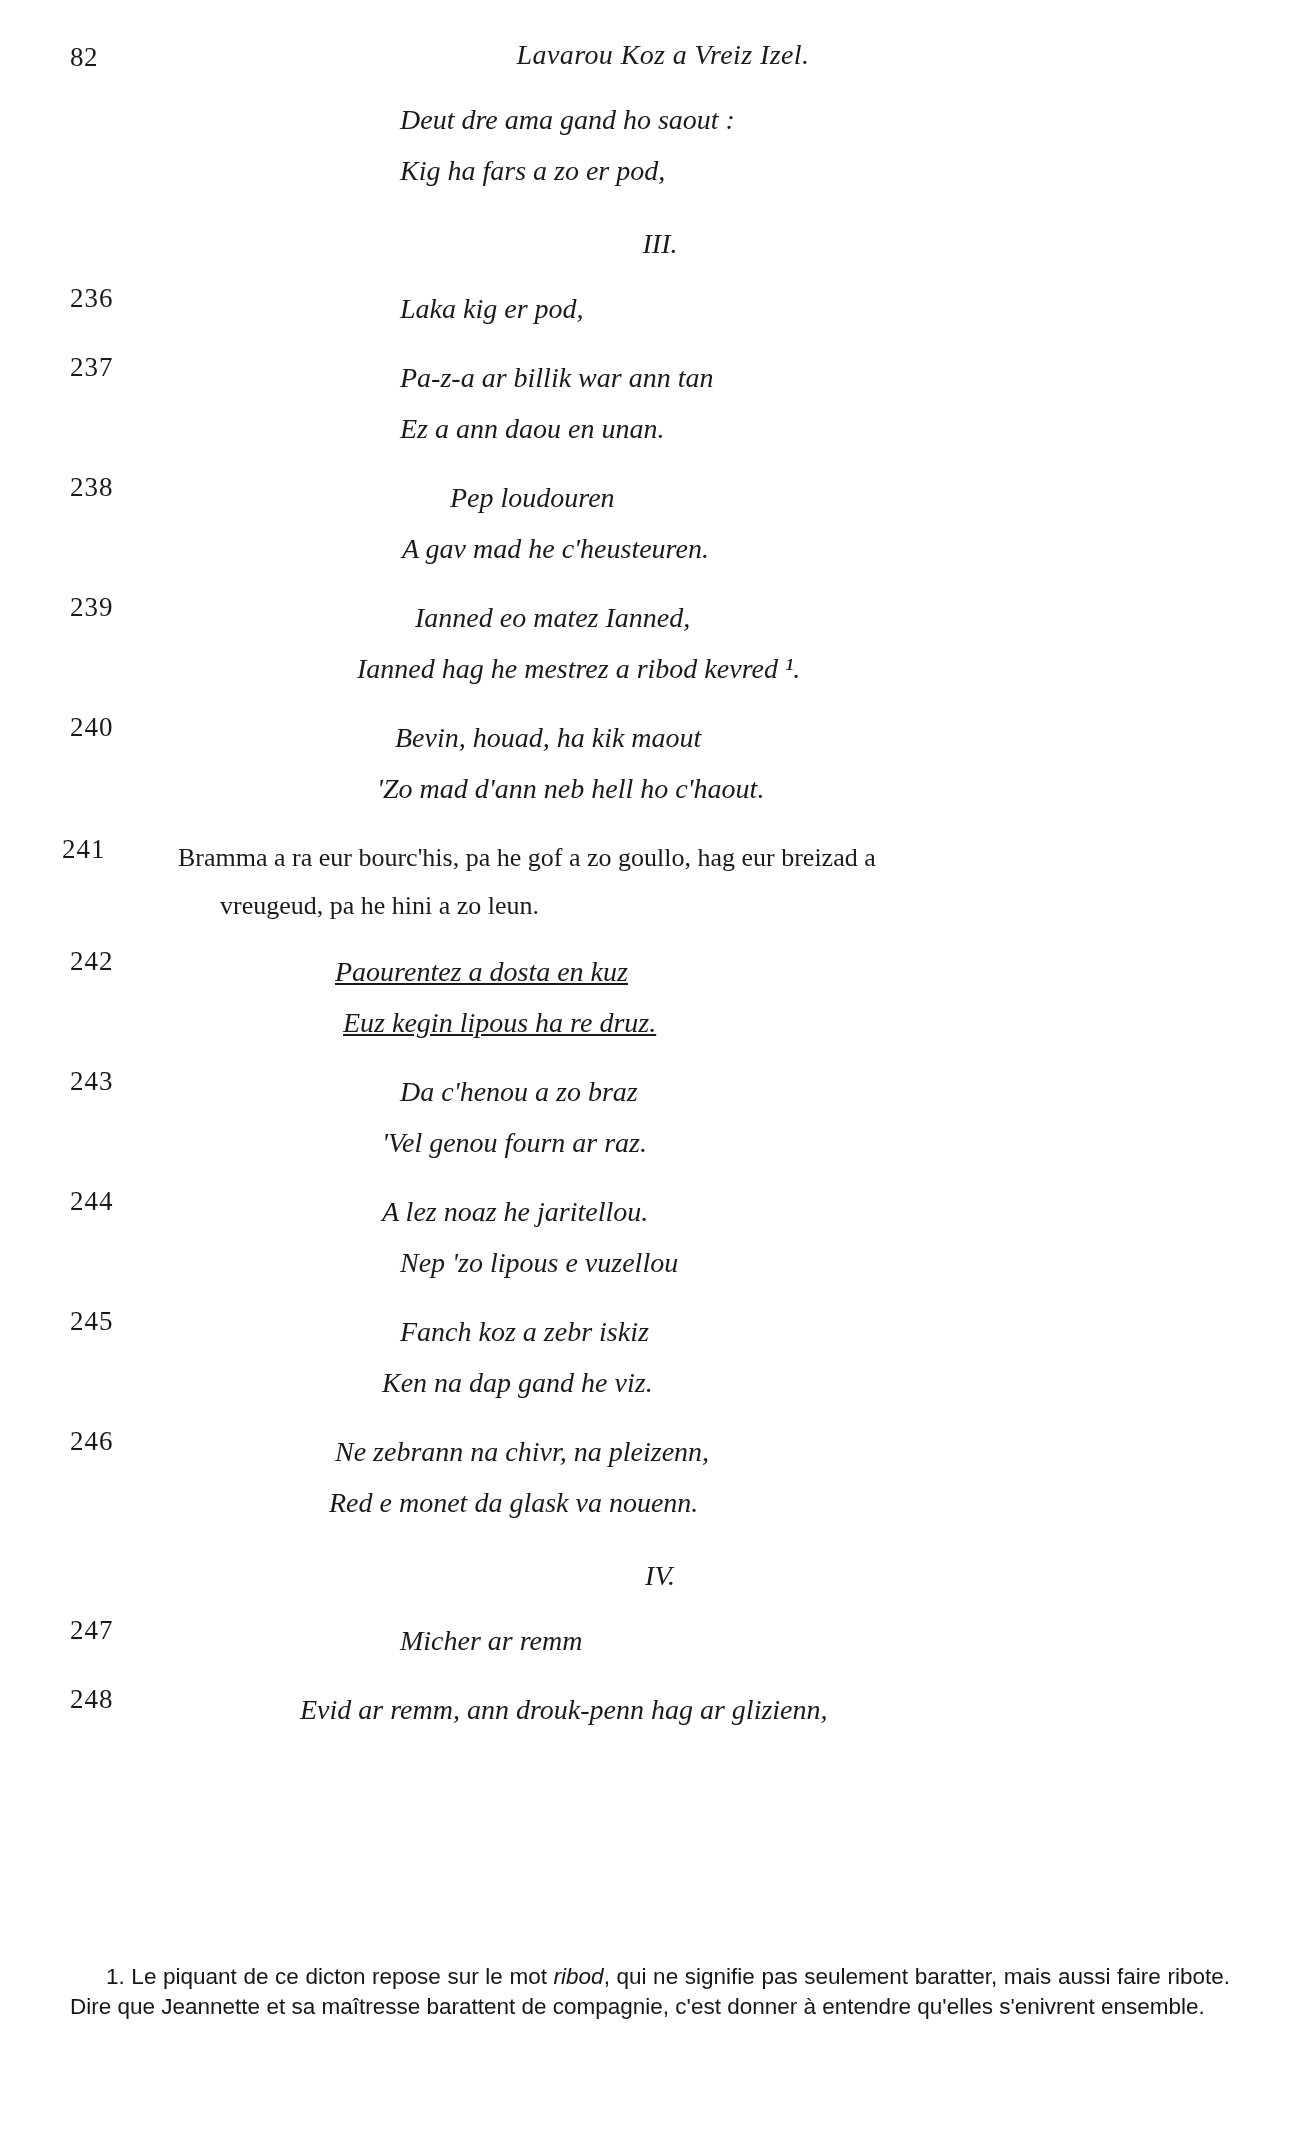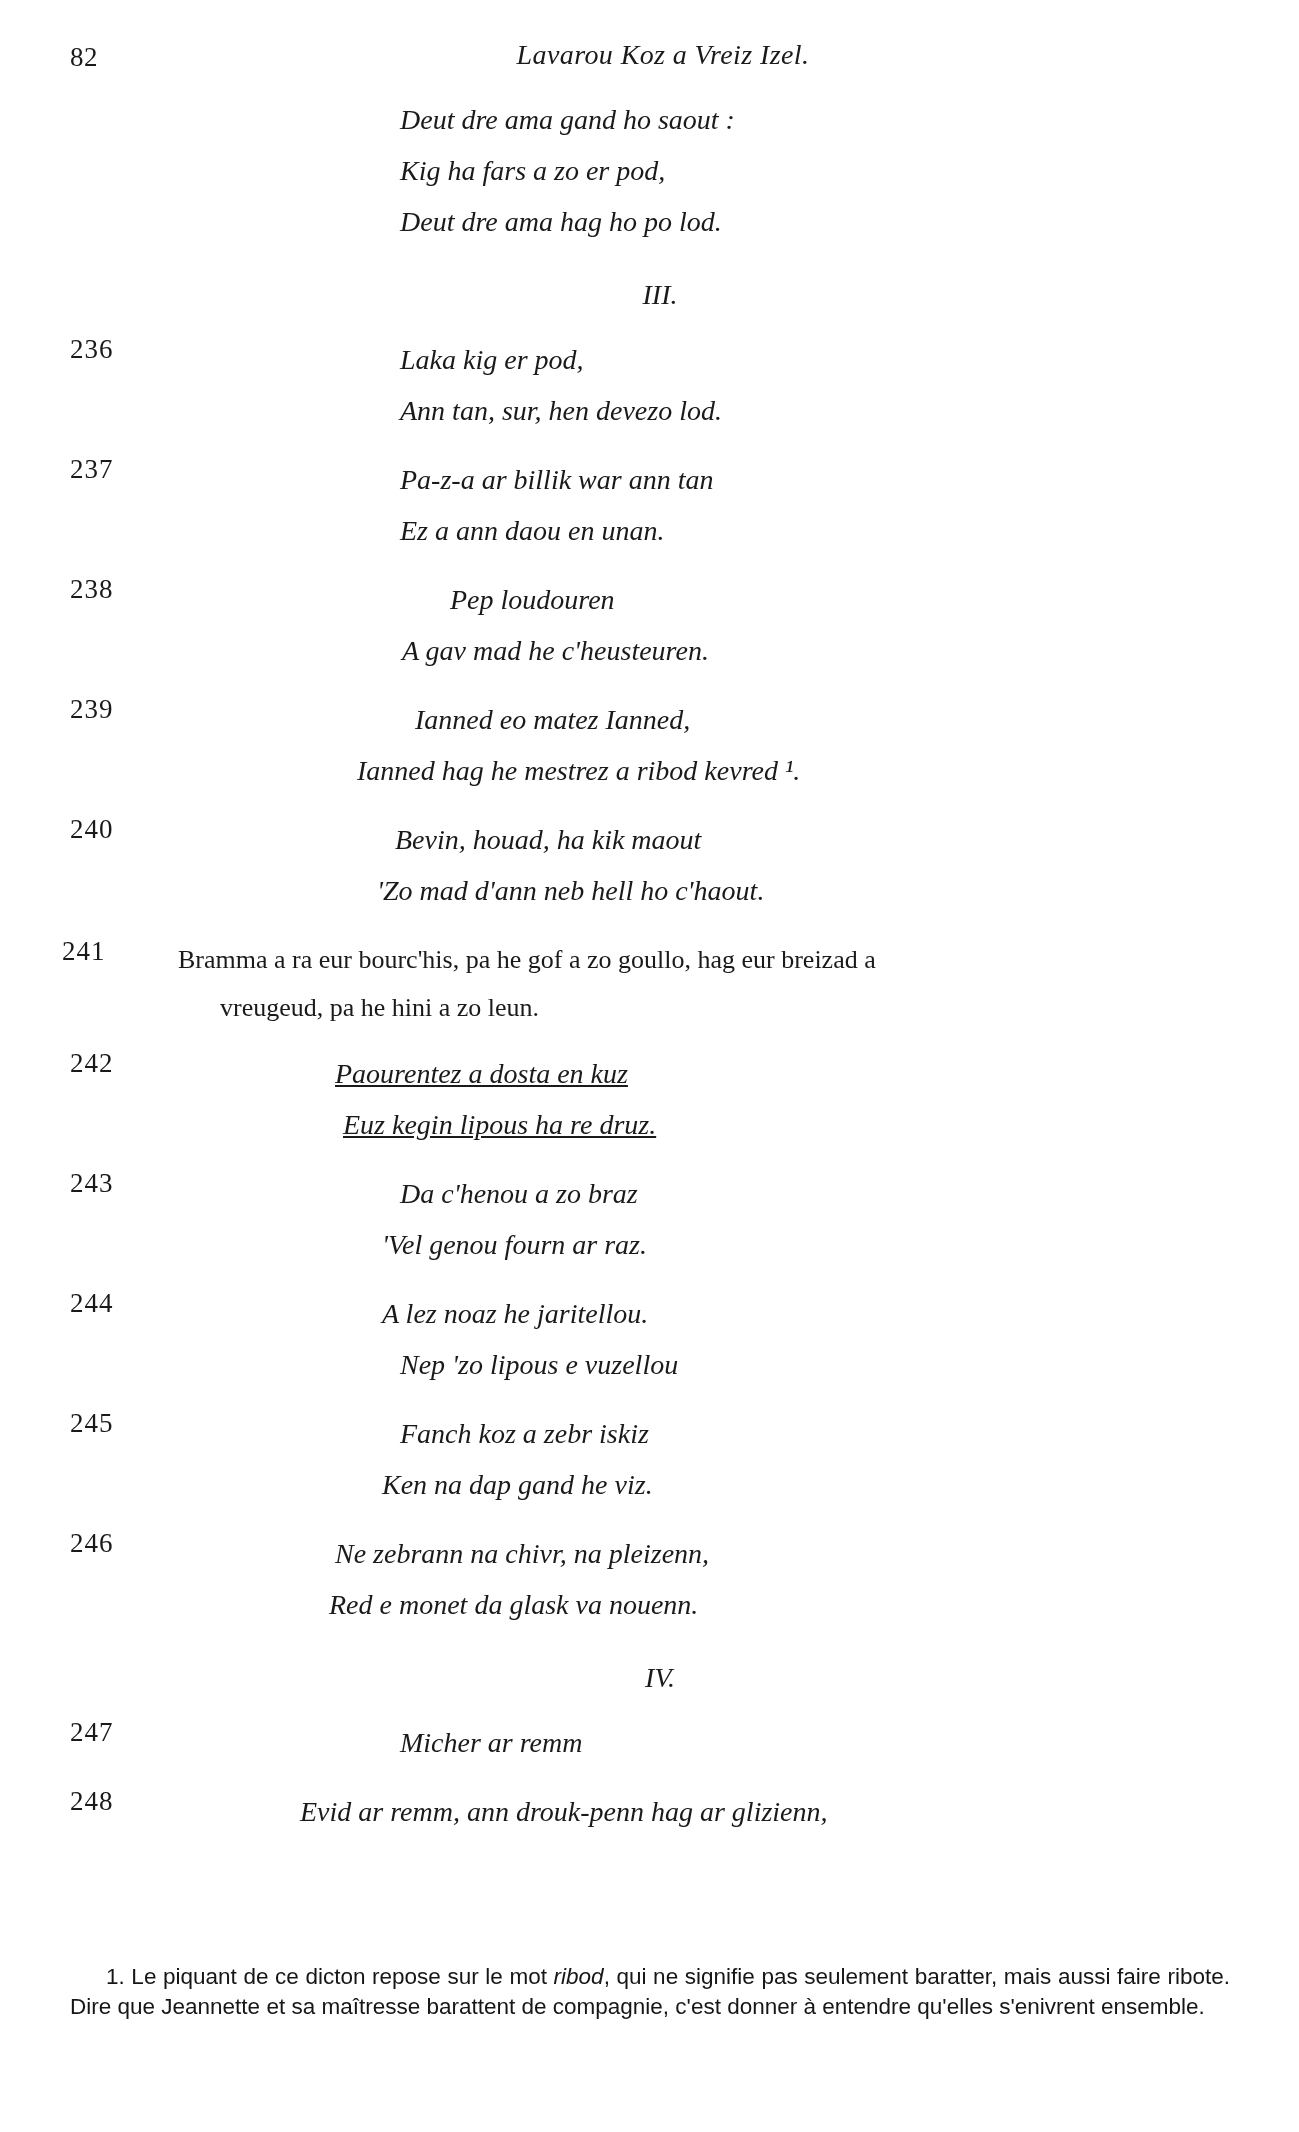--- a/index.html
+++ b/index.html
@@ -120,32 +120,30 @@
 
     <div class="running-head">
       <div class="folio">82</div>
       <div class="head-title">Lavarou Koz a Vreiz Izel.</div>
     </div>
 
     <div class="block" style="margin-top:12px;">
       <div class="lines" style="margin-left:330px;">
         <div class="line">Deut dre ama gand ho saout :</div>
         <div class="line">Kig ha fars a zo er pod,</div>
-        <div class="line">Deut dre ama hag ho po lod.</div>
       </div>
     </div>
 
 
     <div class="sec">III.</div>
 
     <div class="block">
       <div class="num">236</div>
       <div class="lines" style="margin-left:330px;">
         <div class="line">Laka kig er pod,</div>
-        <div class="line">Ann tan, sur, hen devezo lod.</div>
       </div>
     </div>
 
     <div class="block" style="margin-top:18px;">
       <div class="num">237</div>
       <div class="lines" style="margin-left:330px;">
         <div class="line">Pa-z-a ar billik war ann tan</div>
         <div class="line">Ez a ann daou en unan.</div>
       </div>
     </div>

